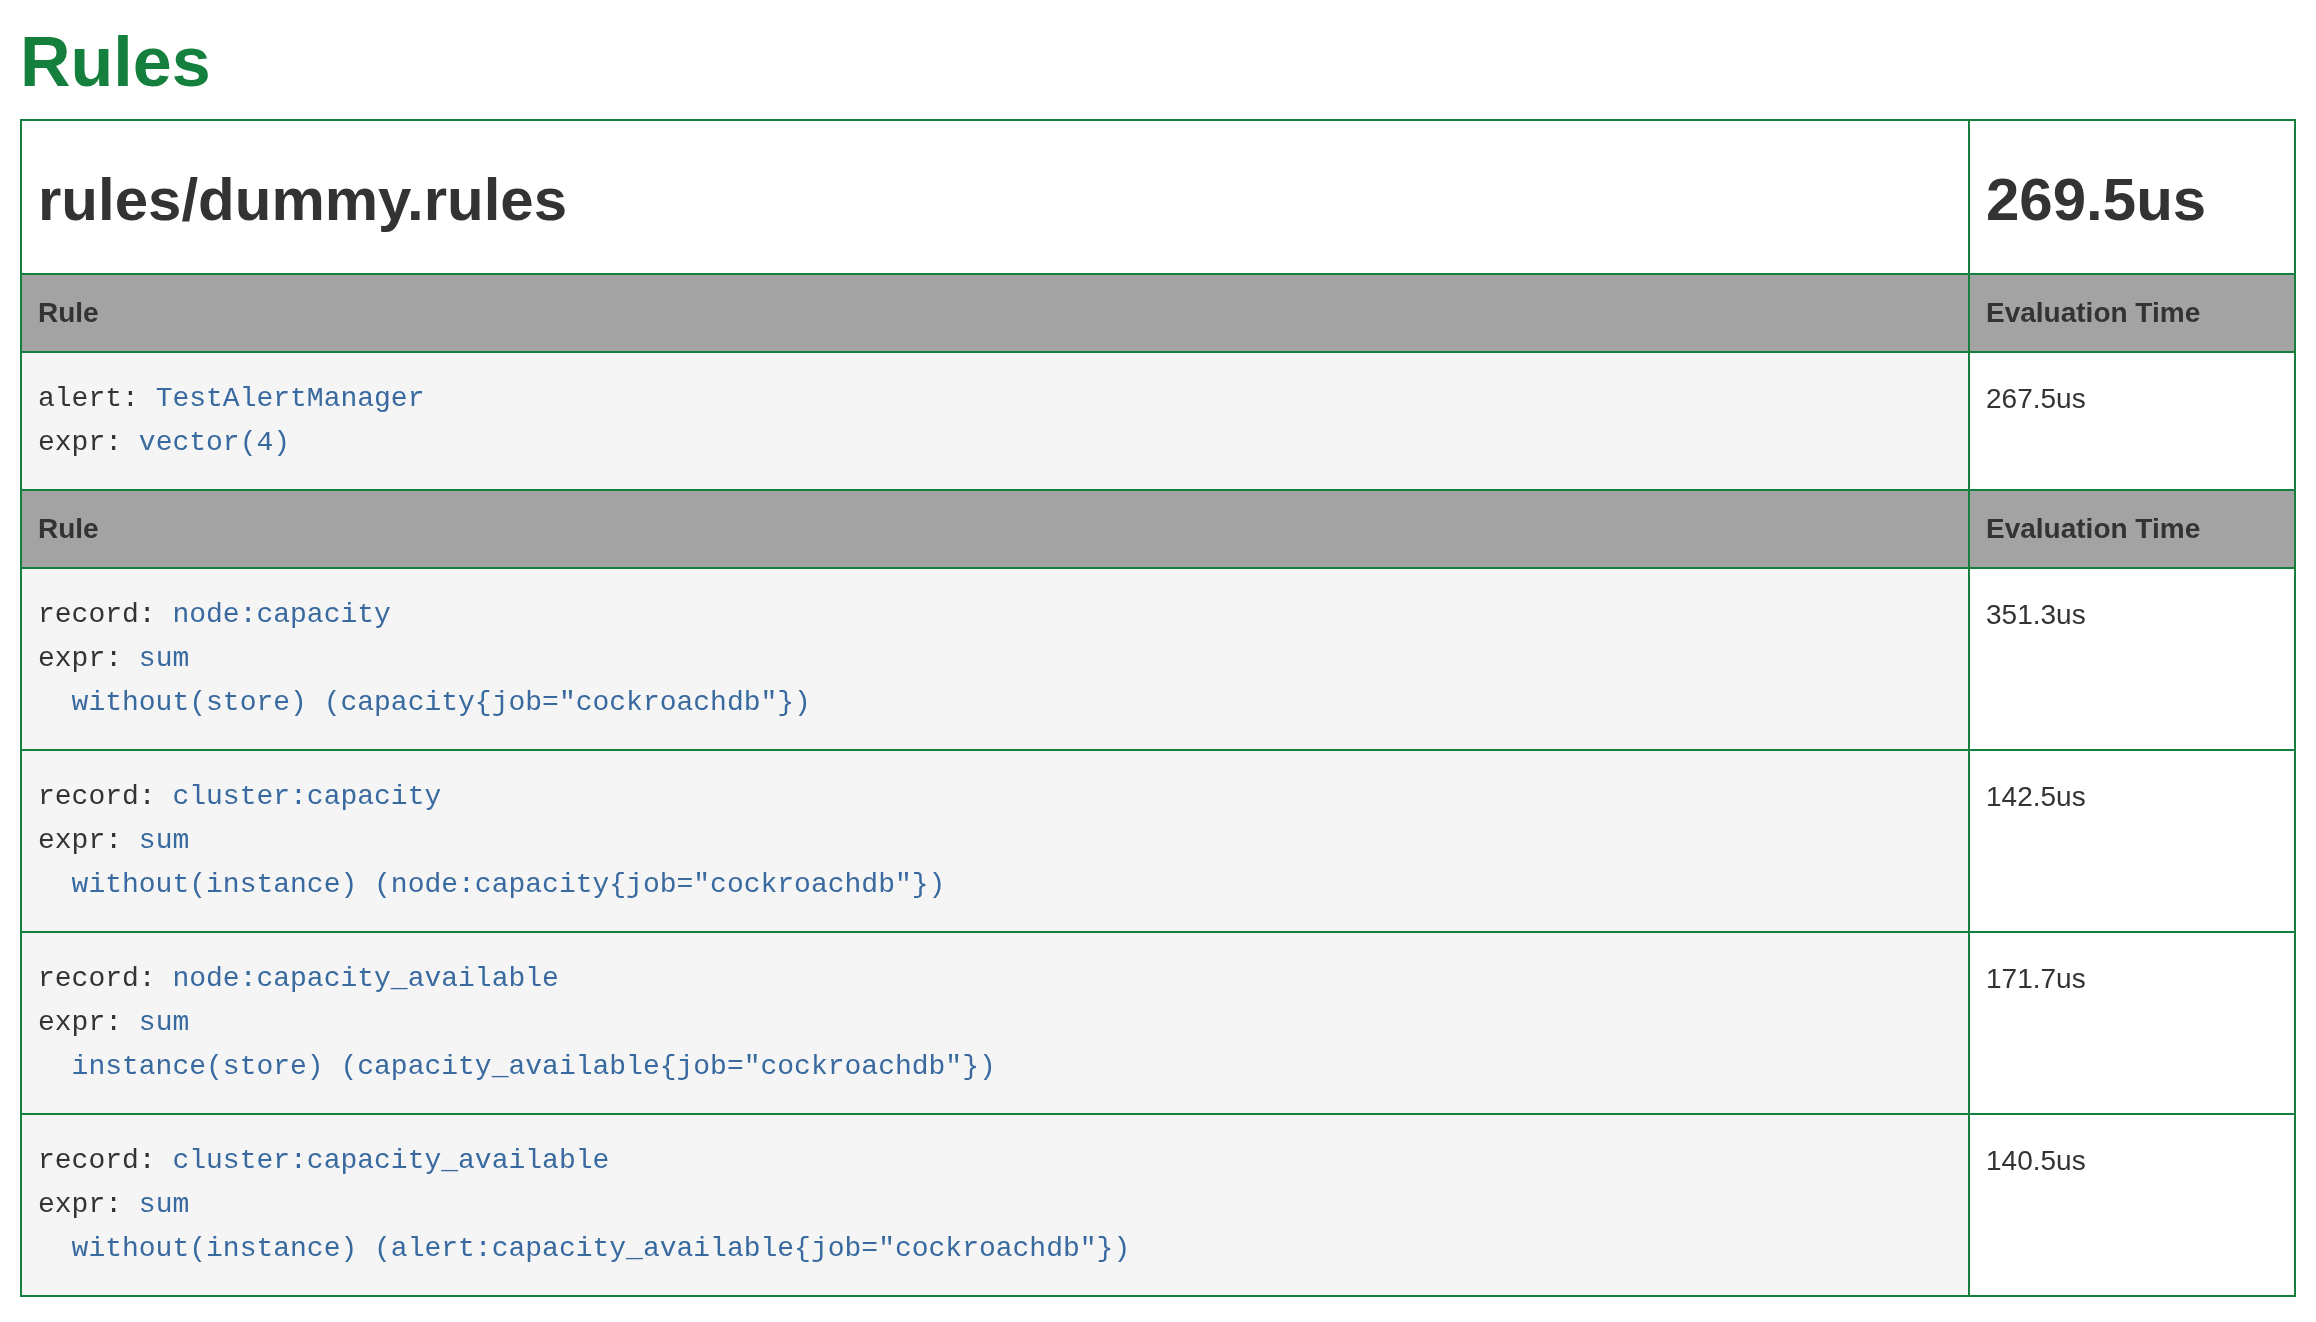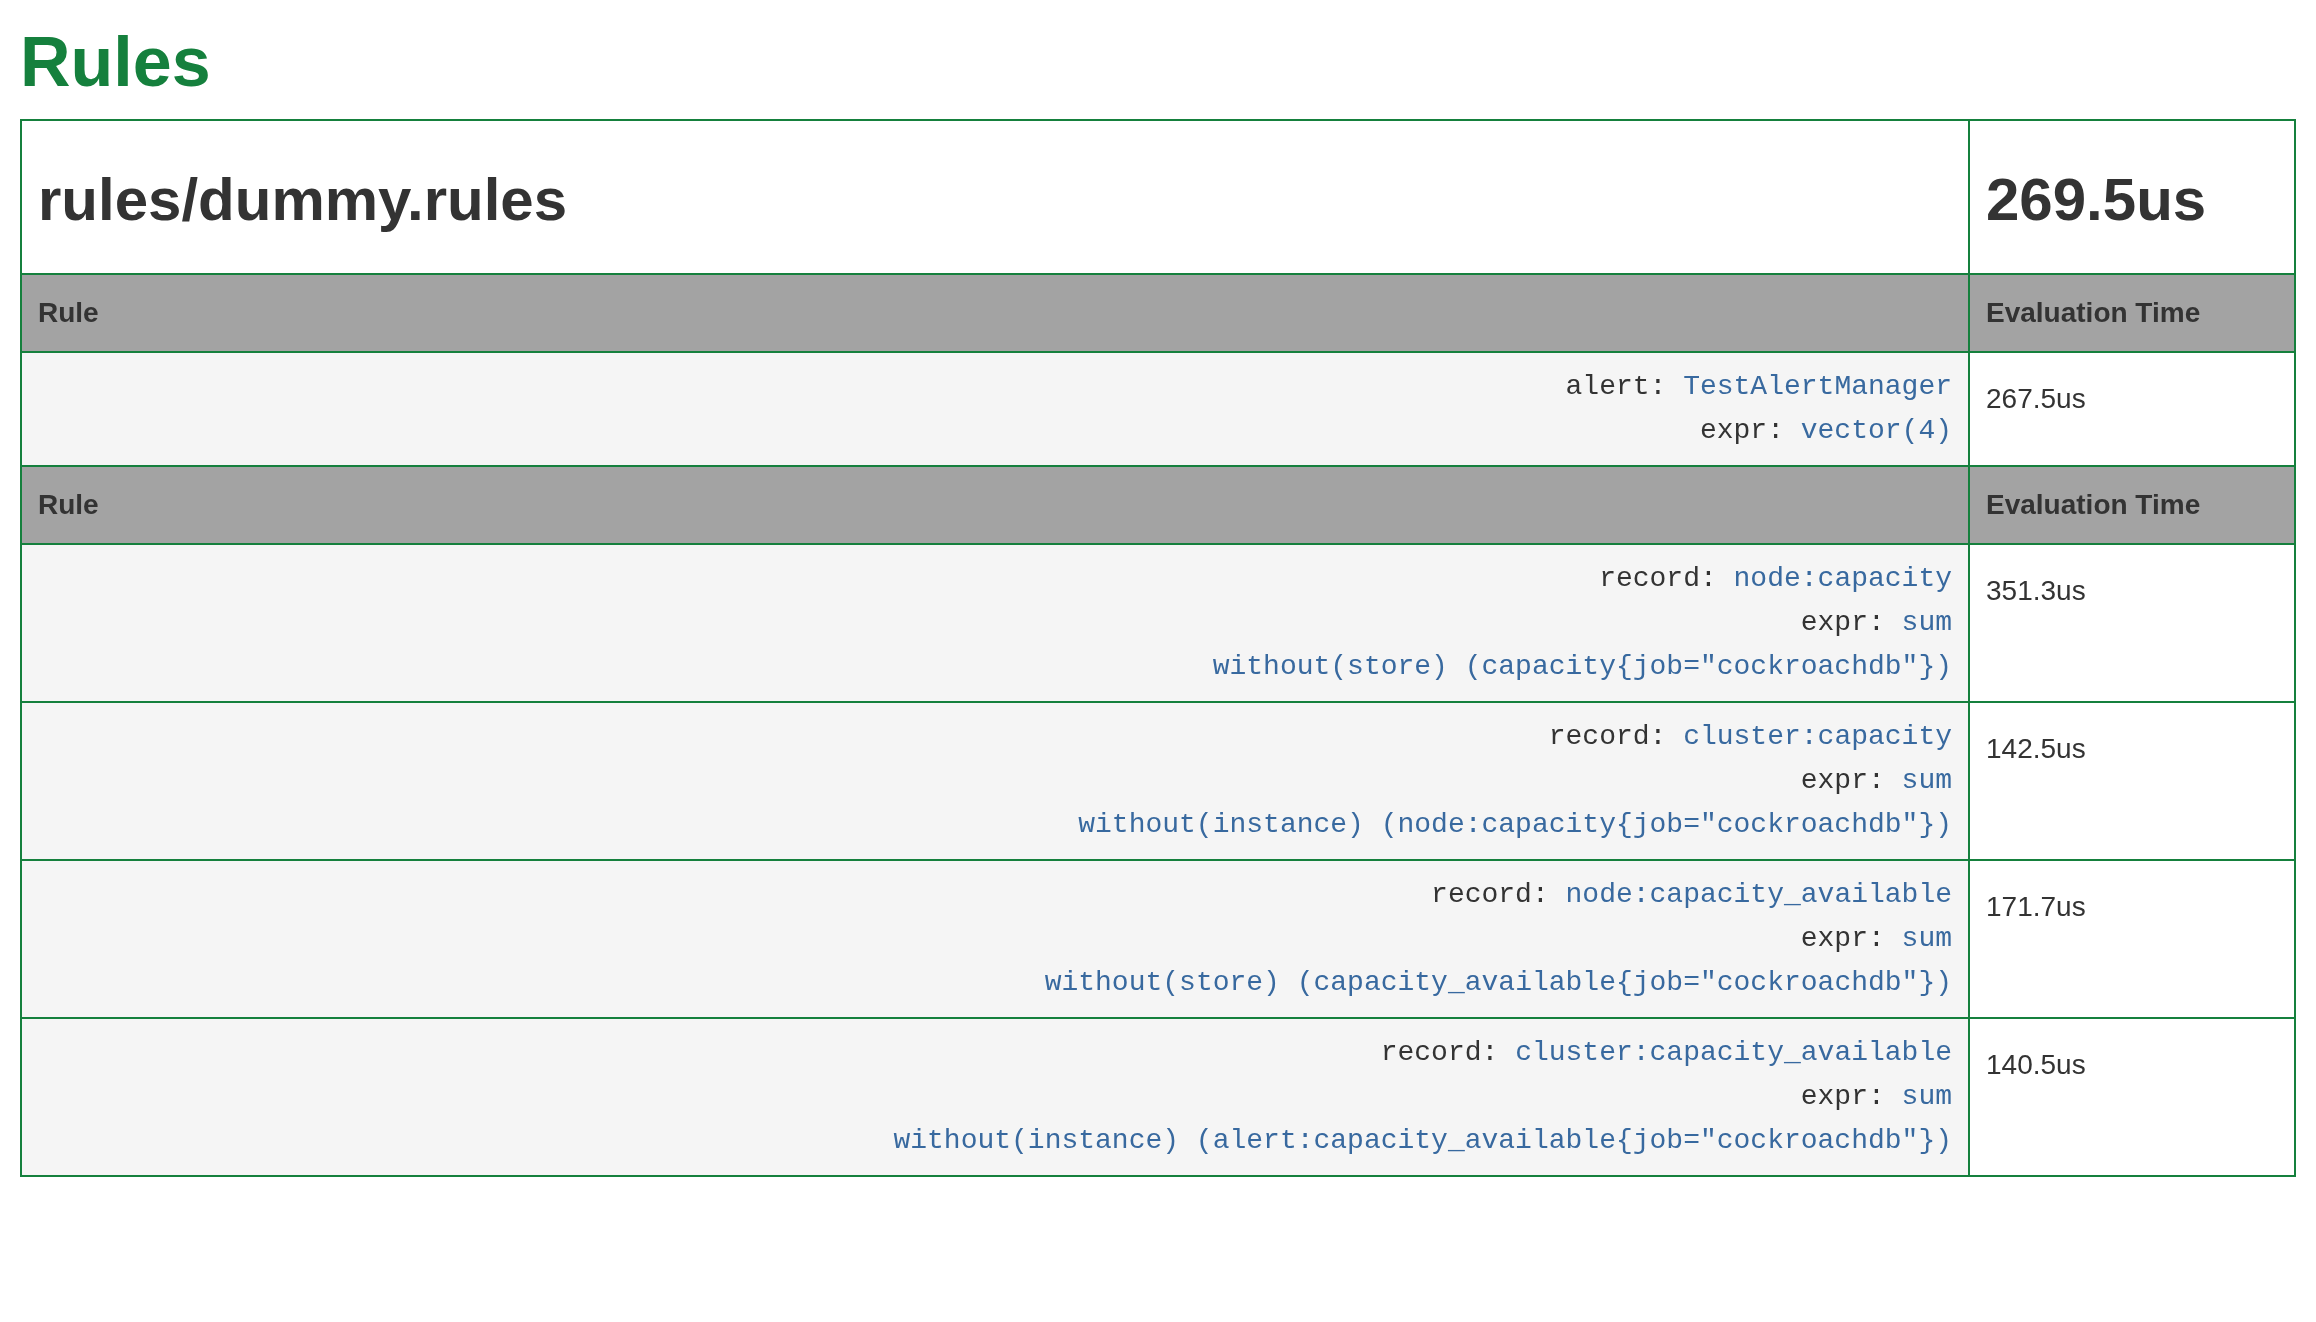--- a/index.html
+++ b/index.html
@@ -53,26 +53,25 @@
     font-weight: bold;
     line-height: 40px;
     background: #a3a3a3;
     color: #333333;
     margin-left: 44px;
   }
 
   
   td.rule-cell {
     background: #f5f5f5;
-    padding: 12px 16px;
+    padding: 24px 16px;
     font-family: "Liberation Mono", "DejaVu Sans Mono", monospace;
     font-size: 28px;
     line-height: 44px;
     color: #333333;
-    text-align: right;
   }
   td.time-cell {
     background: #ffffff;
     padding: 24px 16px;
     font-size: 28px;
     line-height: 44px;
     color: #333333;
   }
   .code-line { white-space: pre; }
   .code-plain { color: #333333; }
@@ -136,21 +135,21 @@
         <div class="code-line"><span class="code-plain">expr: </span><a class="code-link">sum</a></div>
         <div class="code-line"><span class="code-plain"></span><a class="code-link">  without(instance) (node:capacity{job="cockroachdb"})</a></div>
       </td>
       <td class="time-cell">142.5us</td>
     </tr>
 
     <tr>
       <td class="rule-cell">
         <div class="code-line"><span class="code-plain">record: </span><a class="code-link">node:capacity_available</a></div>
         <div class="code-line"><span class="code-plain">expr: </span><a class="code-link">sum</a></div>
-        <div class="code-line"><span class="code-plain"></span><a class="code-link">  without(store) (capacity_available{job="cockroachdb"})</a></div>
+        <div class="code-line"><span class="code-plain"></span><a class="code-link">  instance(store) (capacity_available{job="cockroachdb"})</a></div>
       </td>
       <td class="time-cell">171.7us</td>
     </tr>
 
     <tr>
       <td class="rule-cell">
         <div class="code-line"><span class="code-plain">record: </span><a class="code-link">cluster:capacity_available</a></div>
         <div class="code-line"><span class="code-plain">expr: </span><a class="code-link">sum</a></div>
         <div class="code-line"><span class="code-plain"></span><a class="code-link">  without(instance) (alert:capacity_available{job="cockroachdb"})</a></div>
       </td>

